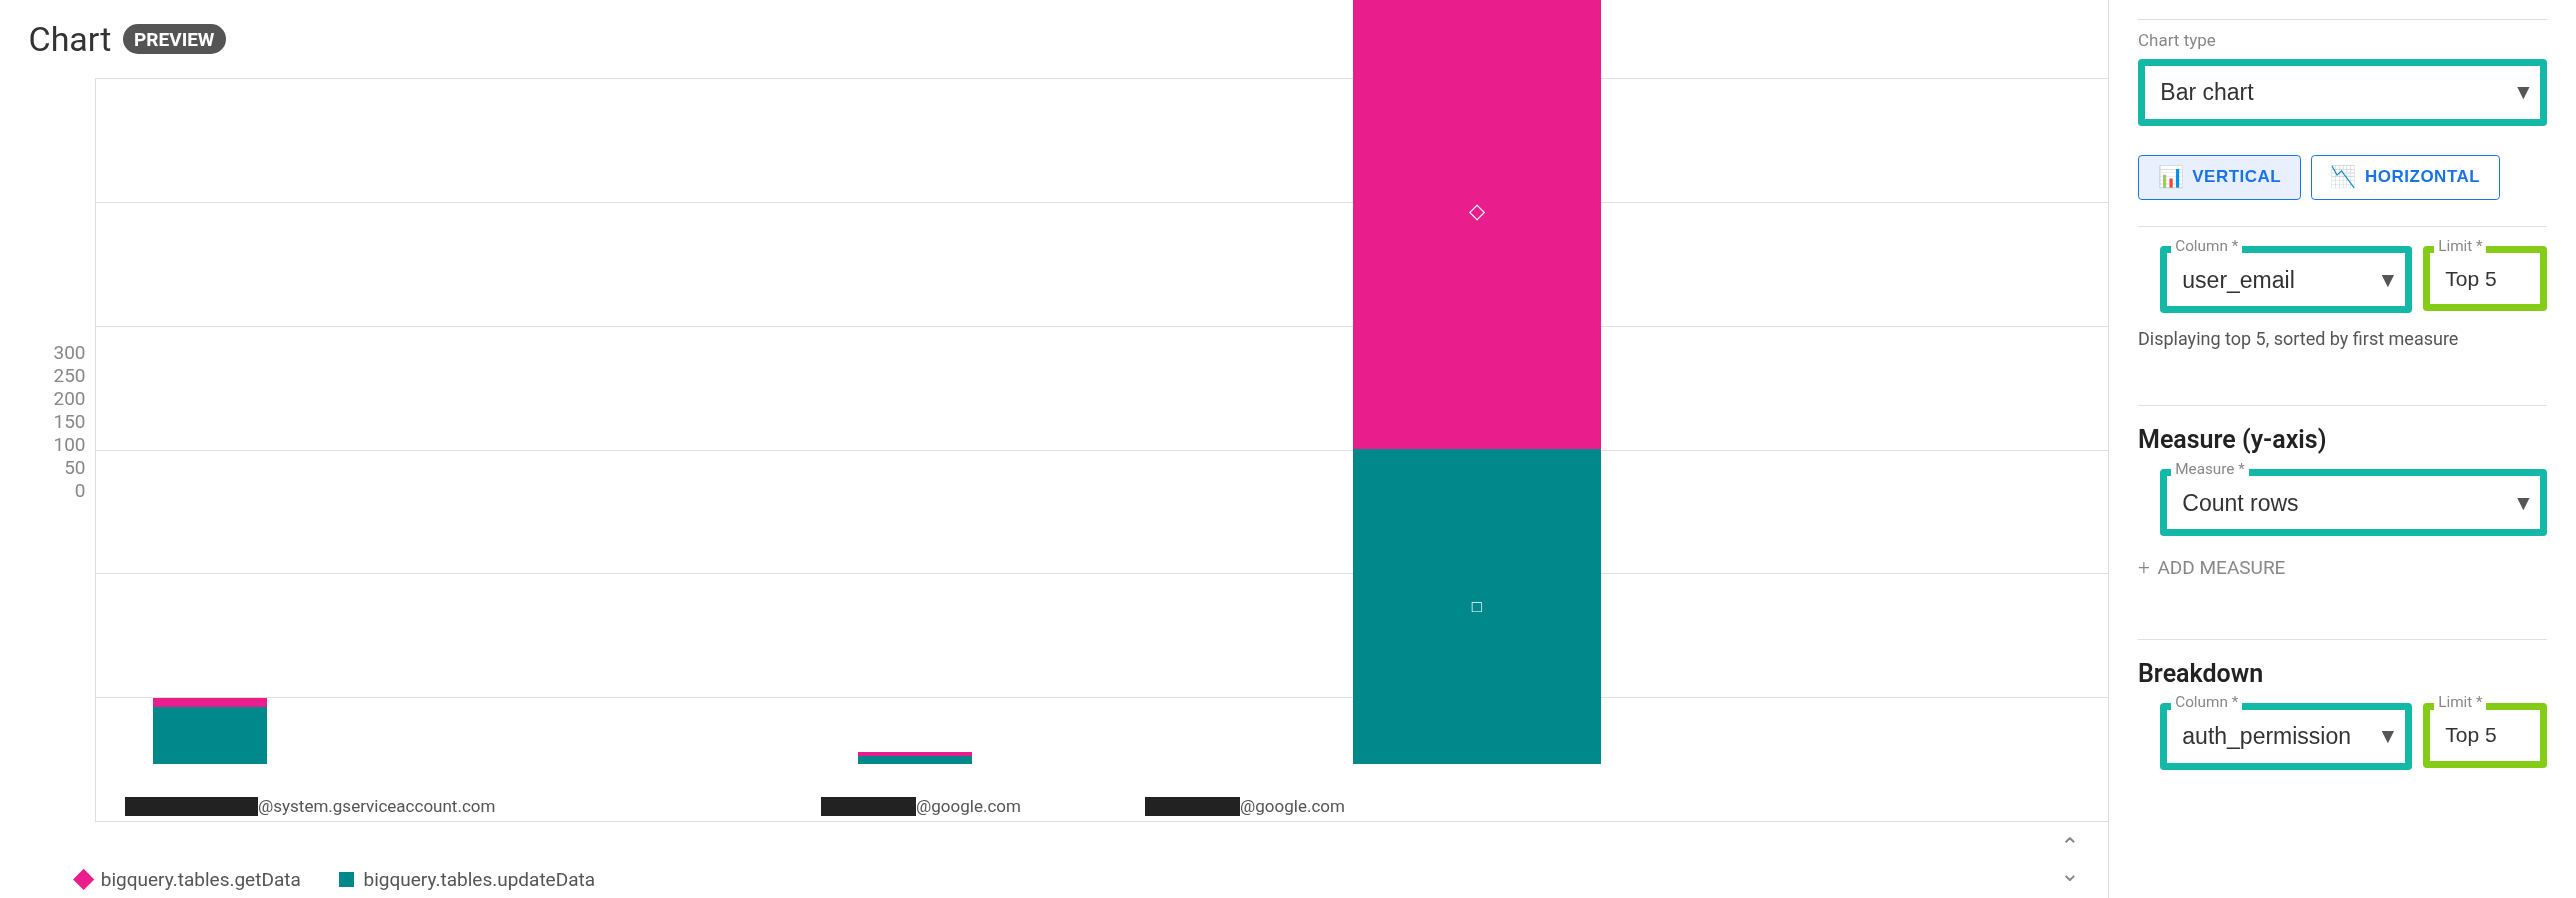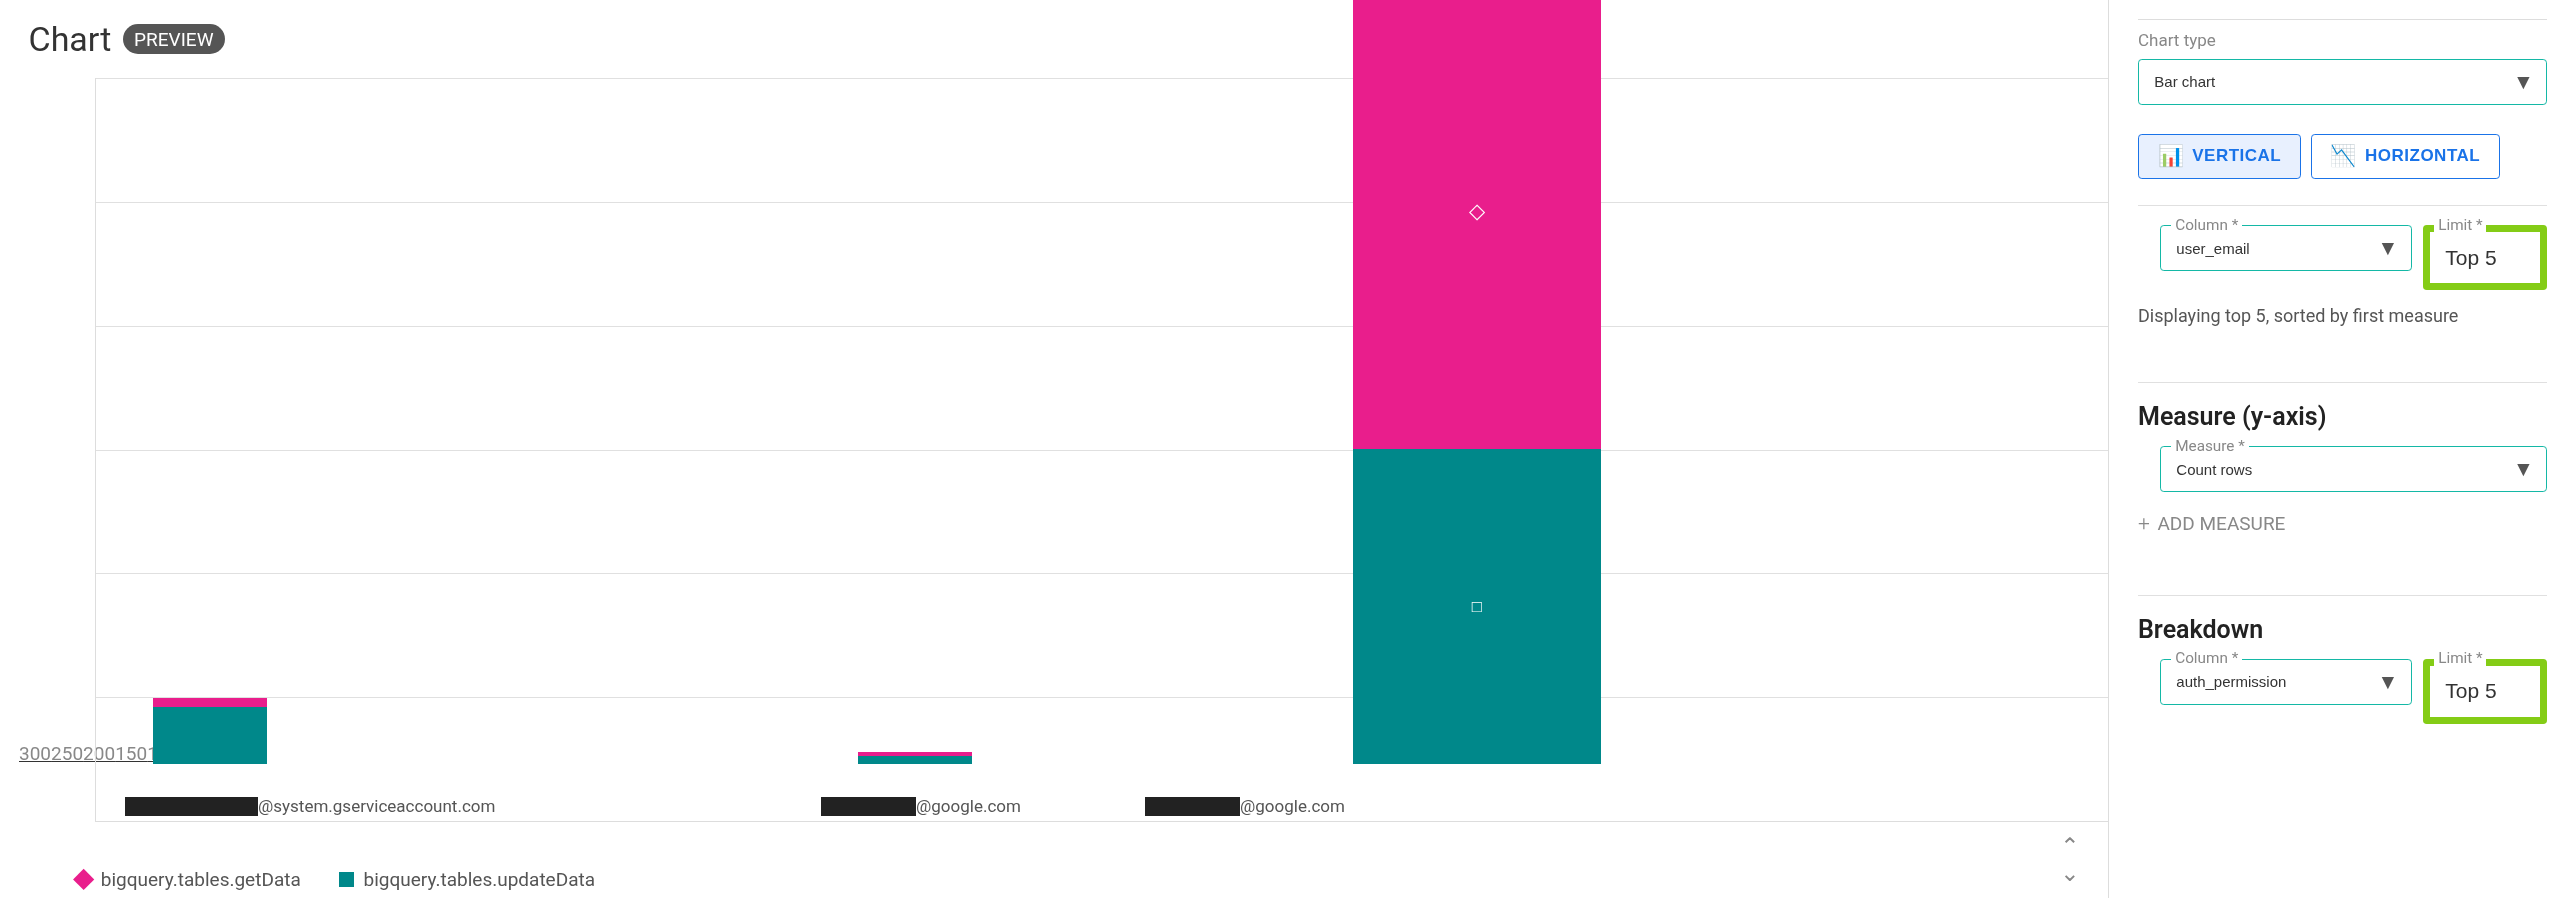--- a/index.html
+++ b/index.html
@@ -35,40 +35,39 @@
       font-weight: 400;
       color: #333;
     }
 
     .preview-badge {
       background: #555;
       color: #fff;
       font-size: 19px;
       padding: 3.8px 11.4px;
       border-radius: 15px;
-      font-weight: 400;
+      font-weight: 700;
     }
 
     .chart-container {
       flex: 1;
       position: relative;
       display: flex;
       flex-direction: row;
     }
 
     .y-axis {
       width: 76px;
       position: relative;
       display: flex;
-      flex-direction: row;
-      justify-content: flex-start;
+      flex-direction: column;
+      justify-content: center;
       align-items: flex-end;
       padding-right: 9.5px;
       padding-bottom: 57px;
-      text-decoration: underline;
     }
 
     .y-axis-label {
       font-size: 19px;
       color: #888;
     }
 
     .chart-plot {
       flex: 1;
       position: relative;
@@ -214,24 +213,24 @@
       padding-top: 9.5px;
     }
 
     .select-wrapper {
       position: relative;
       width: 100%;
     }
 
     .select-wrapper select {
       width: 100%;
-      border: 1px solid #14b8a6;
+      border: 7px solid #14b8a6;
       border-radius: 3.8px;
       padding: 13.3px 15.3px;
-      font-size: 15px;
+      font-size: 23px;
       appearance: none;
       background: #fff;
       cursor: pointer;
       color: #333;
     }
 
     .select-arrow {
       position: absolute;
       right: 13.3px;
       top: 50%;

